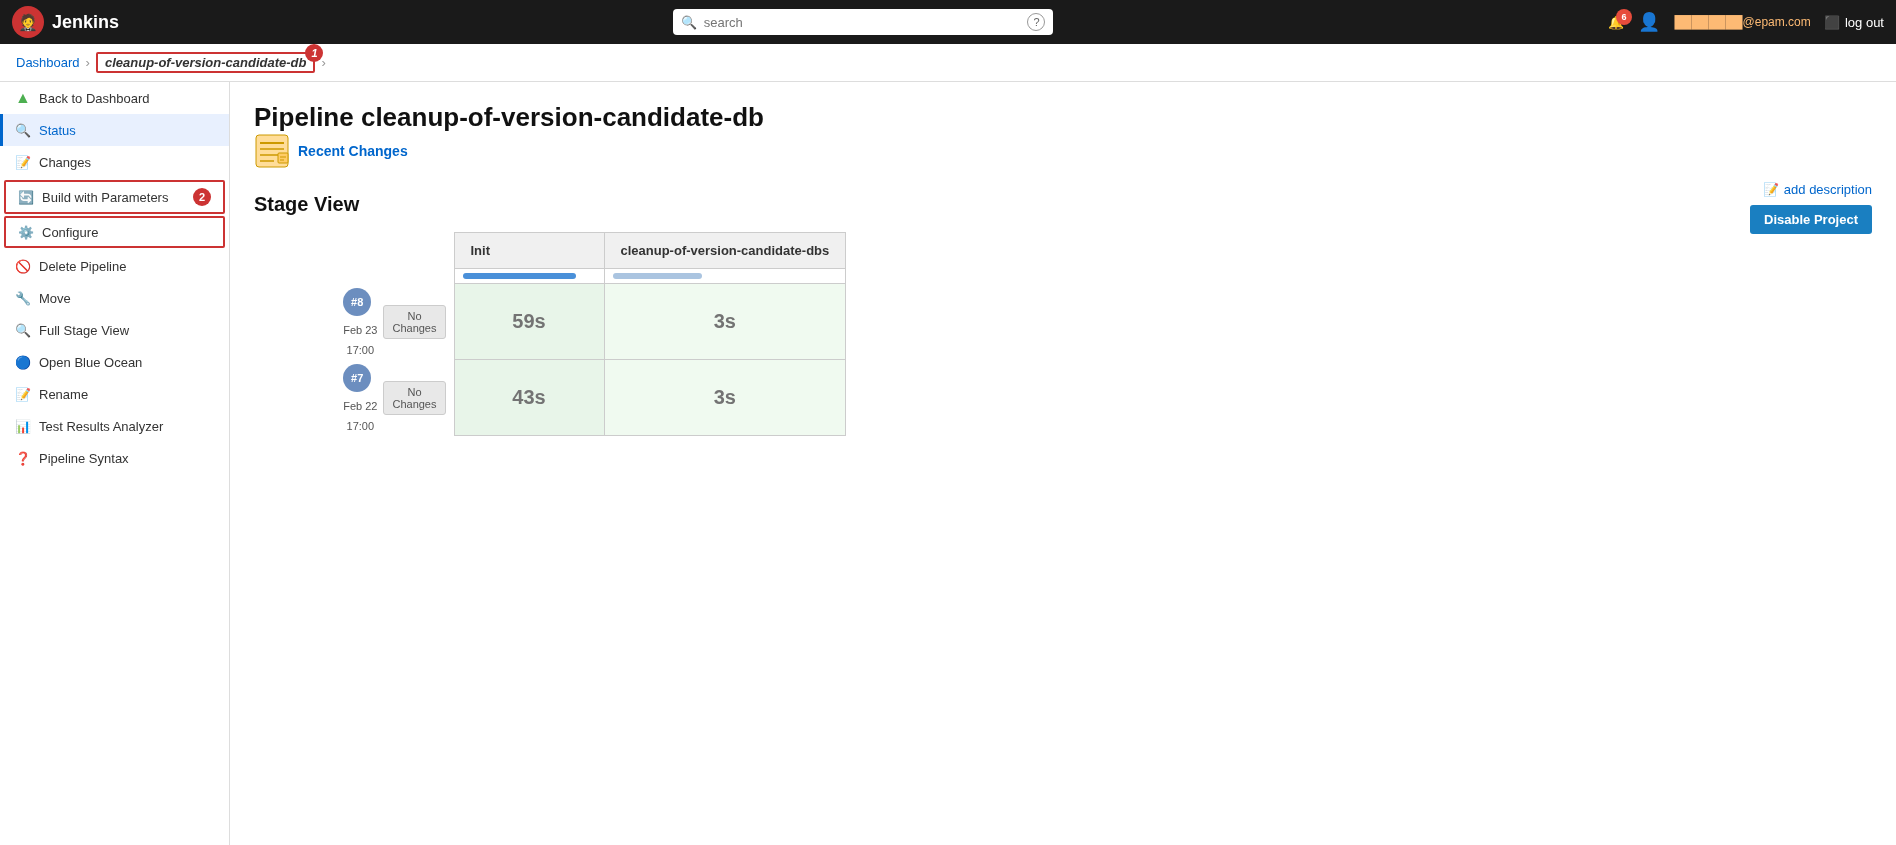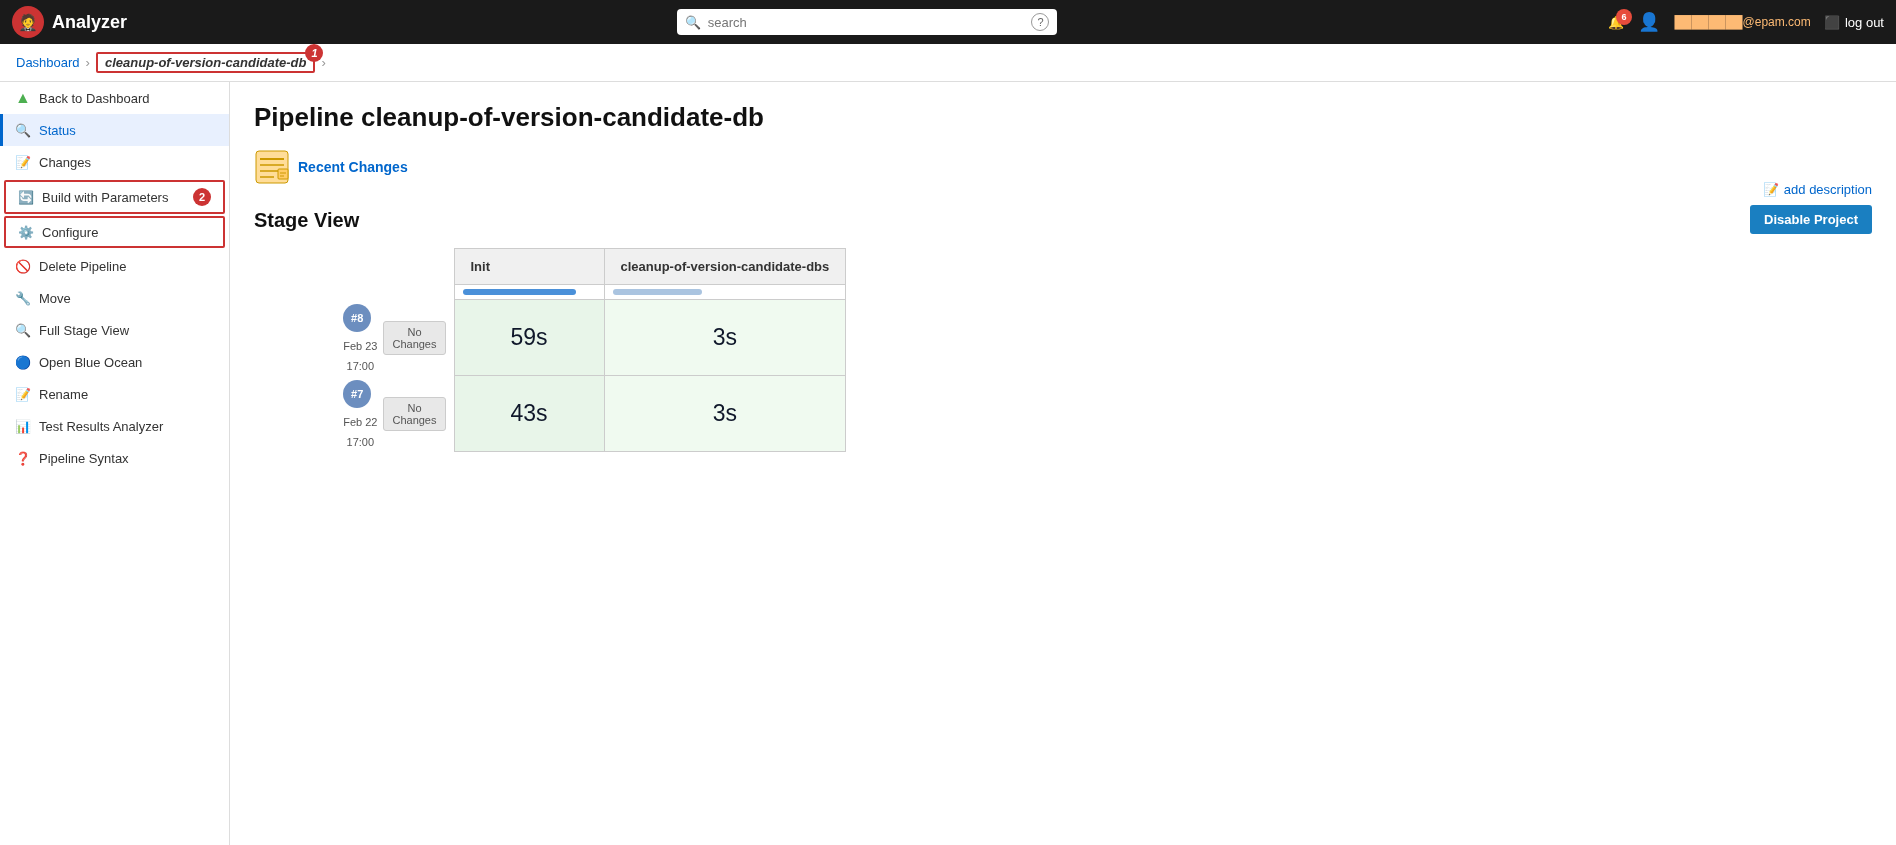--- a/index.html
+++ b/index.html
@@ -203,21 +203,20 @@
     
     .content {
       flex: 1;
       overflow-y: auto;
       padding: 20px 24px;
       background: #fff;
     }
     .page-title {
       font-size: 26px;
       font-weight: bold;
-      margin-bottom: 16px;
       color: #111;
     }
     .top-actions {
       position: absolute;
       right: 24px;
       top: 100px;
       display: flex;
       flex-direction: column;
       align-items: flex-end;
       gap: 8px;
@@ -355,36 +354,36 @@
       border-radius: 3px;
       padding: 4px 8px;
       font-size: 11px;
       color: #555;
       text-align: center;
       cursor: default;
     }
     .stage-cell {
       background: #e8f5e9;
       text-align: center;
-      font-size: 23px;
-      font-weight: normal;
-      color: #0f172a;
+      font-size: 20px;
+      font-weight: bold;
+      color: #737373;
       padding: 18px 0;
       min-width: 150px;
     }
     .stage-cell.green { background: #e8f5e9; }
     .stage-cell.light-green { background: #f0faf0; }
   </style>
 </head>
 <body>
 
 <nav class="top-nav">
   <div class="jenkins-logo">
     <div class="logo-icon">🤵</div>
-    <span>Analyzer</span>
+    <span>Jenkins</span>
   </div>
   <div class="search-wrapper">
     <div class="search-box">
       <span style="color:#999;">🔍</span>
       <input type="text" placeholder="search" style="">
       <div class="search-help">?</div>
     </div>
   </div>
   <div class="nav-right">
     <div class="notif-bell">

